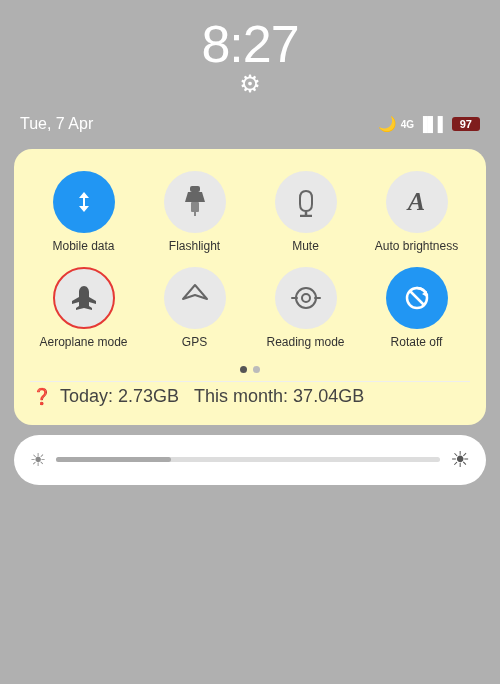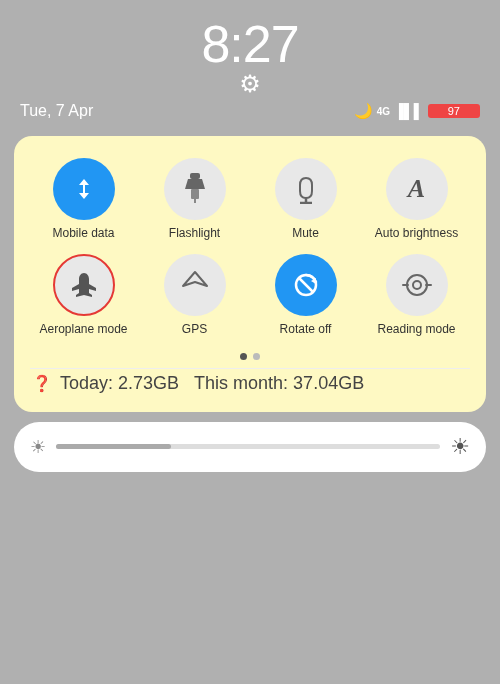--- a/index.html
+++ b/index.html
@@ -31,41 +31,41 @@
       letter-spacing: -1px;
     }
     .gear-icon {
       font-size: 24px;
       color: #fff;
     }
     .status-bottom {
       display: flex;
       justify-content: space-between;
       align-items: center;
-      margin-top: 4px;
+      margin-top: 17px;
       text-align: right;
     }
     .date {
       font-size: 16px;
       color: #fff;
       font-weight: 400;
     }
     .status-icons {
       display: flex;
       align-items: center;
       gap: 4px;
       color: #fff;
       font-size: 14px;
     }
     .battery-badge {
-      background: #ef4444;
+      background: #7f1d1d;
       color: #fff;
       font-size: 11px;
-      font-weight: normal;
-      padding: 1px 20px;
+      font-weight: bold;
+      padding: 1px 8px;
       border-radius: 3px;
     }
 
     .quick-panel {
       margin: 8px 14px 0 14px;
       background: #fef9c3;
       border-radius: 18px;
       padding: 18px 16px 14px 16px;
     }
 
@@ -260,43 +260,43 @@
     <div class="tile">
       <div class="tile-circle">
         <svg width="28" height="30" viewBox="0 0 28 30" fill="none">
           <path d="M14 2 L26 16 L14 12 L2 16 Z" stroke="#666" stroke-width="2" fill="none" stroke-linejoin="round"></path>
         </svg>
       </div>
       <span class="tile-label">GPS</span>
     </div>
 
     <div class="tile">
+      <div class="tile-circle">
+        <svg width="30" height="30" viewBox="0 0 30 30" fill="none">
+          <circle cx="15" cy="15" r="10" stroke="#666" stroke-width="2" fill="none"></circle>
+          <circle cx="15" cy="15" r="4" stroke="#666" stroke-width="2" fill="none"></circle>
+          <line x1="1" y1="15" x2="6" y2="15" stroke="#666" stroke-width="2" stroke-linecap="round"></line>
+          <line x1="24" y1="15" x2="29" y2="15" stroke="#666" stroke-width="2" stroke-linecap="round"></line>
+        </svg>
+      </div>
+      <span class="tile-label">Reading mode</span>
+    </div>
+
+    <div class="tile">
       <div class="tile-circle active-blue">
         <svg width="30" height="30" viewBox="0 0 30 30" fill="none">
           <circle cx="15" cy="15" r="10" stroke="white" stroke-width="2.5" fill="none"></circle>
           <path d="M15 5 Q22 5 25 12" stroke="white" stroke-width="2.5" stroke-linecap="round" fill="none"></path>
           <polygon points="25,8 25,14 20,11" fill="white"></polygon>
           <line x1="8" y1="8" x2="22" y2="22" stroke="white" stroke-width="2.5" stroke-linecap="round"></line>
         </svg>
       </div>
       <span class="tile-label">Rotate off</span>
     </div>
 
-    <div class="tile">
-      <div class="tile-circle">
-        <svg width="30" height="30" viewBox="0 0 30 30" fill="none">
-          <circle cx="15" cy="15" r="10" stroke="#666" stroke-width="2" fill="none"></circle>
-          <circle cx="15" cy="15" r="4" stroke="#666" stroke-width="2" fill="none"></circle>
-          <line x1="1" y1="15" x2="6" y2="15" stroke="#666" stroke-width="2" stroke-linecap="round"></line>
-          <line x1="24" y1="15" x2="29" y2="15" stroke="#666" stroke-width="2" stroke-linecap="round"></line>
-        </svg>
-      </div>
-      <span class="tile-label">Reading mode</span>
-    </div>
-
   </div>
 
   <div class="pagination">
     <div class="dot active"></div>
     <div class="dot"></div>
   </div>
 
   <div class="data-row">
     <span class="data-row-icon">❓</span>
     <span class="data-text">

